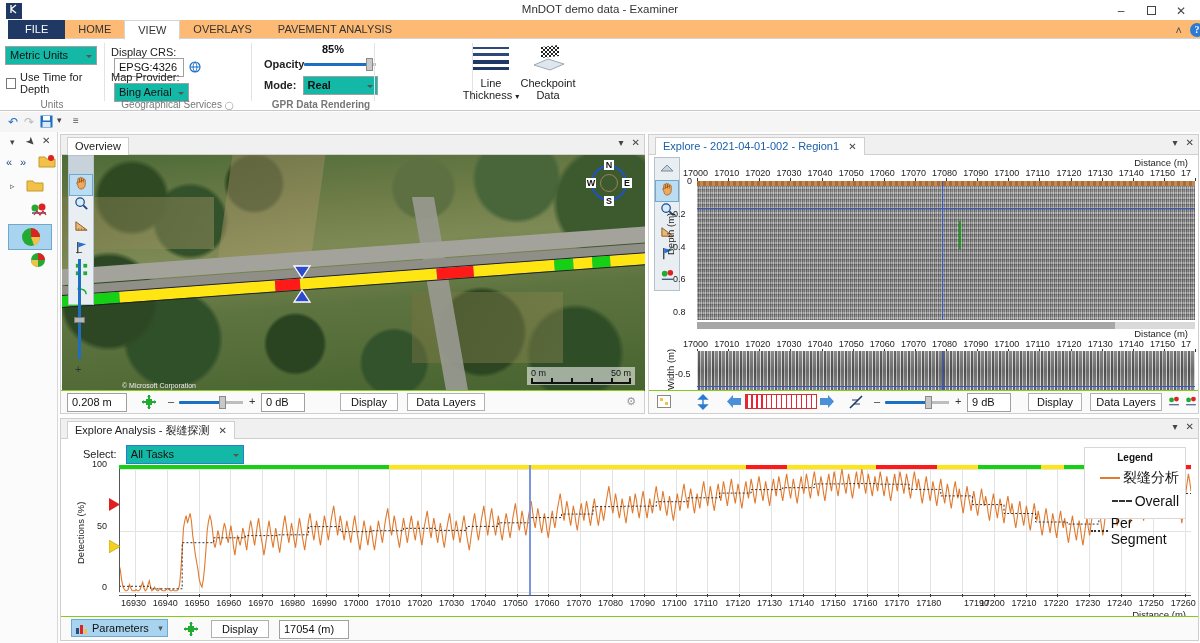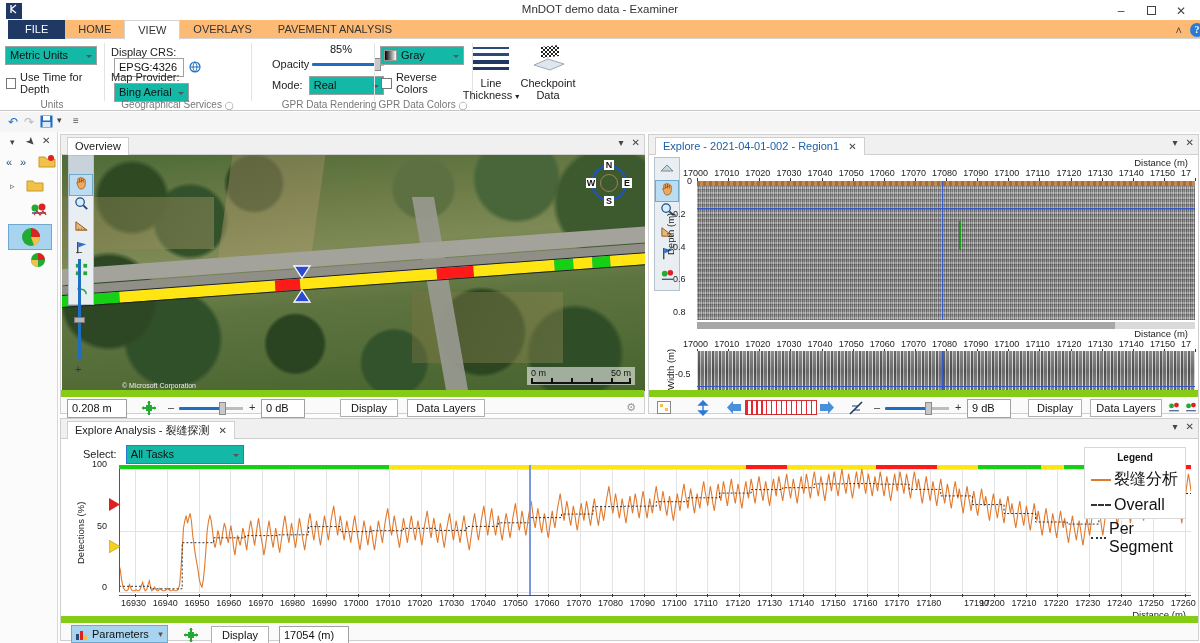--- a/index.html
+++ b/index.html
@@ -126,41 +126,41 @@
   .compass .ring { position:absolute; inset:4px; border:2px solid #1e53c4; border-radius:50%; }
   .compass .ring2 { position:absolute; inset:13px; border:1px solid #9f7f5a; border-radius:50%; }
   .compass .dir { position:absolute; font-size:9px; font-weight:bold; color:#111; background:#fff;
                   width:10px; height:10px; text-align:center; line-height:10px; }
   .scalebar { position:absolute; background:rgba(255,255,255,0.55); padding:1px 4px; font-size:9px; color:#111; }
   .scalebar .bar { position:relative; height:5px; border-bottom:2px solid #111; margin-top:1px; }
   .scalebar .tick { position:absolute; bottom:0; width:2px; height:4px; background:#111; }
   .copyright { position:absolute; font-size:7px; color:#eee; }
 
   
-  .botbar { position:absolute; left:0; right:0; bottom:0; height:22px; background:#fafafa; border-top:7px solid #84cc16; }
+  .botbar { position:absolute; left:0; right:0; bottom:0; height:22px; background:#fafafa; border-top:1px solid #84cc16; }
   .btn {
     display:inline-block; height:18px; line-height:16px; border:1px solid #b0b0b0;
     background:#fff; font-size:11px; padding:0 10px; color:#111; vertical-align:middle;
   }
 
   
   .radar { position:absolute; background:#8a8a8a; overflow:hidden; }
   .axis-lbl { position:absolute; font-size:9.5px; color:#222; }
   .tick-lbl { position:absolute; font-size:9px; color:#222; }
   .vline { position:absolute; width:1px; background:#3558c9; }
   .hline { position:absolute; height:1px; background:#3558c9; }
 
   
   .chartarea { position:absolute; background:#fff; }
   .gridline-v { position:absolute; width:1px; background:#e3e3e3; }
   .gridline-h { position:absolute; height:1px; background:#e3e3e3; }
   .axis-line { position:absolute; background:#555; }
   .legendbox { position:absolute; border:1px solid #d8d8d8; background:#fff; }
   .legend-title { text-align:center; font-size:10px; font-weight:bold; color:#111; }
-  .legend-row { display:flex; align-items:center; gap:3px; font-size:16px; color:#111; }
+  .legend-row { display:flex; align-items:center; gap:3px; font-size:14px; color:#111;justify-content:flex-end; }
   .lg-line { width:20px; height:0; border-top:2px solid #e07a2f; }
   .lg-dash { width:20px; height:0; border-top:2px dashed #333; }
   .cursor-line { position:absolute; width:2px; background:#7b96e0; }
 </style>
 </head>
 <body>
 
 <div id="app">
 
   <div class="titlebar">
@@ -225,53 +225,37 @@
         <span class="lbl">Map Provider:</span>
         <span class="combo" style="width:75px;margin-left:3px;">Bing Aerial</span>
       </div>
       <div class="grp-label">
         <span>Geographical Services</span>
         <span class="dialog-launcher">◯</span>
       </div>
     </div>
     <div class="grp-sep" style="left:251px;"></div>
 
-    <div class="grp" style="left:268px;width:122px;">
+    <div class="grp" style="left:260px;width:122px;font-weight:bold;">
       <div style="position:absolute;left:62px;top:4px;font-size:11px;color:#111;">85%</div>
       <div style="position:absolute;left:4px;top:19px;" class="lbl">Opacity</div>
       <div style="position:absolute;left:44px;top:24px;width:72px;">
         <div class="slider-track">
             <div class="rest" style="width:8px;"></div>
           </div>
         <div class="slider-thumb" style="left:62px;"></div>
       </div>
       <div style="position:absolute;left:4px;top:37px;">
         <span class="lbl">Mode:</span>
         <span class="combo" style="width:75px;margin-left:3px;">Real</span>
       </div>
       <div class="grp-label">GPR Data Rendering</div>
     </div>
     <div class="grp-sep" style="left:374px;"></div>
 
-    <div class="grp" style="left:375px;width:96px;">
-      <div style="position:absolute;left:5px;top:7px;">
-        <span class="combo" style="width:84px;padding-left:20px;">Gray</span>
-        <span style="position:absolute;left:4px;top:4px;width:13px;height:11px;background:linear-gradient(90deg,#000,#fff);border:1px solid #999;"></span>
-      </div>
-      <div style="position:absolute;left:6px;top:32px;">
-        <label class="chk">
-          <span class="box"></span>
-          <span>Reverse Colors</span>
-        </label>
-      </div>
-      <div class="grp-label">
-        <span>GPR Data Colors</span>
-        <span class="dialog-launcher">◯</span>
-      </div>
-    </div>
     <div class="grp-sep" style="left:472px;"></div>
 
     <div class="big-btn" style="left:457px;top:6px;">
       <div style="margin-bottom:4px;">
         <svg width="40" height="26" viewBox="0 0 40 26">
           <rect x="2" y="2" width="36" height="2" fill="#2b4a7a"></rect>
           <rect x="2" y="8" width="36" height="3" fill="#2b4a7a"></rect>
           <rect x="2" y="15" width="36" height="4" fill="#1f3864"></rect>
           <rect x="2" y="22" width="36" height="3" fill="#1f3864"></rect>
         </svg>

